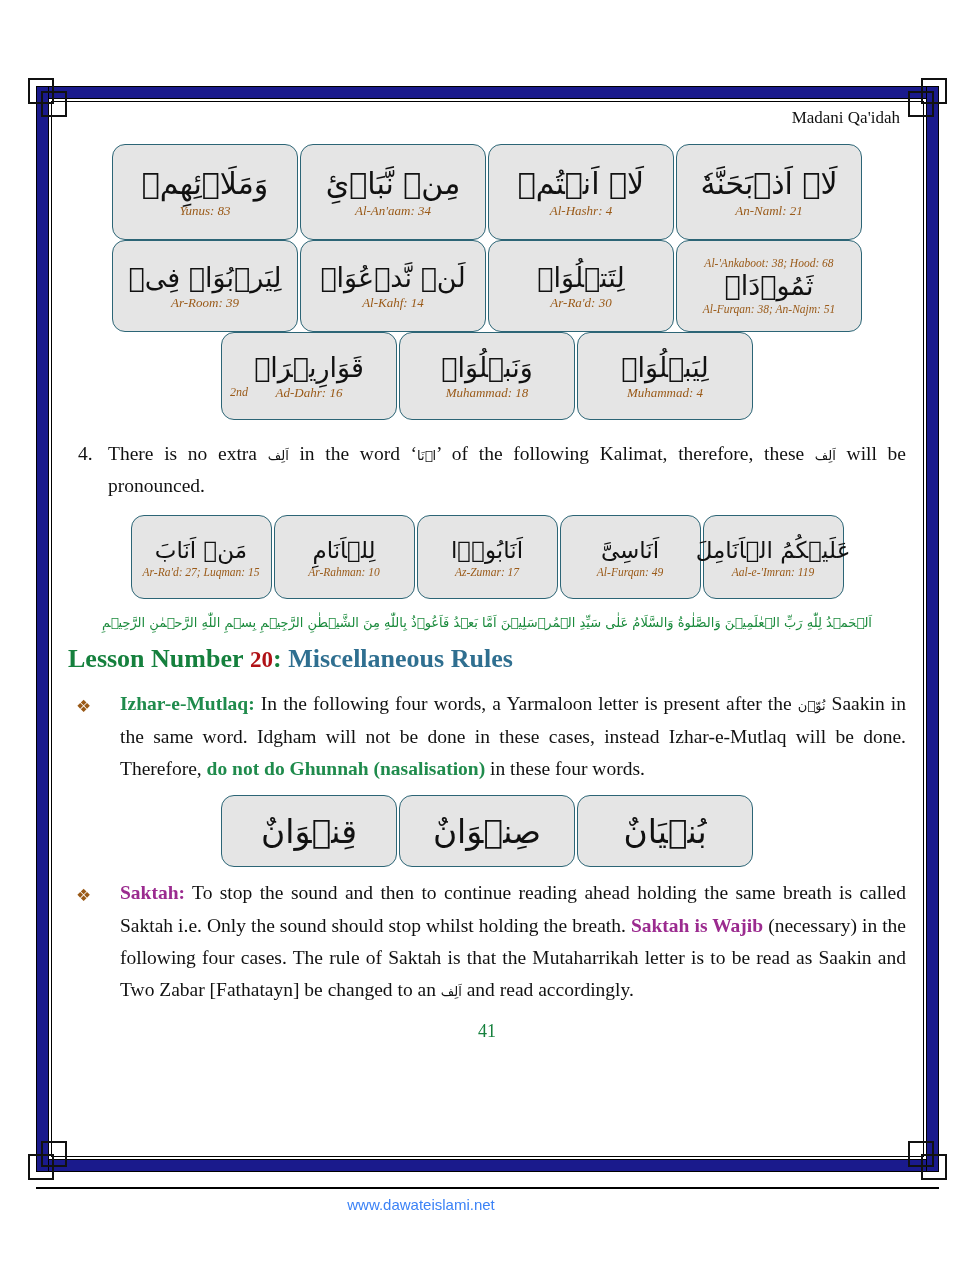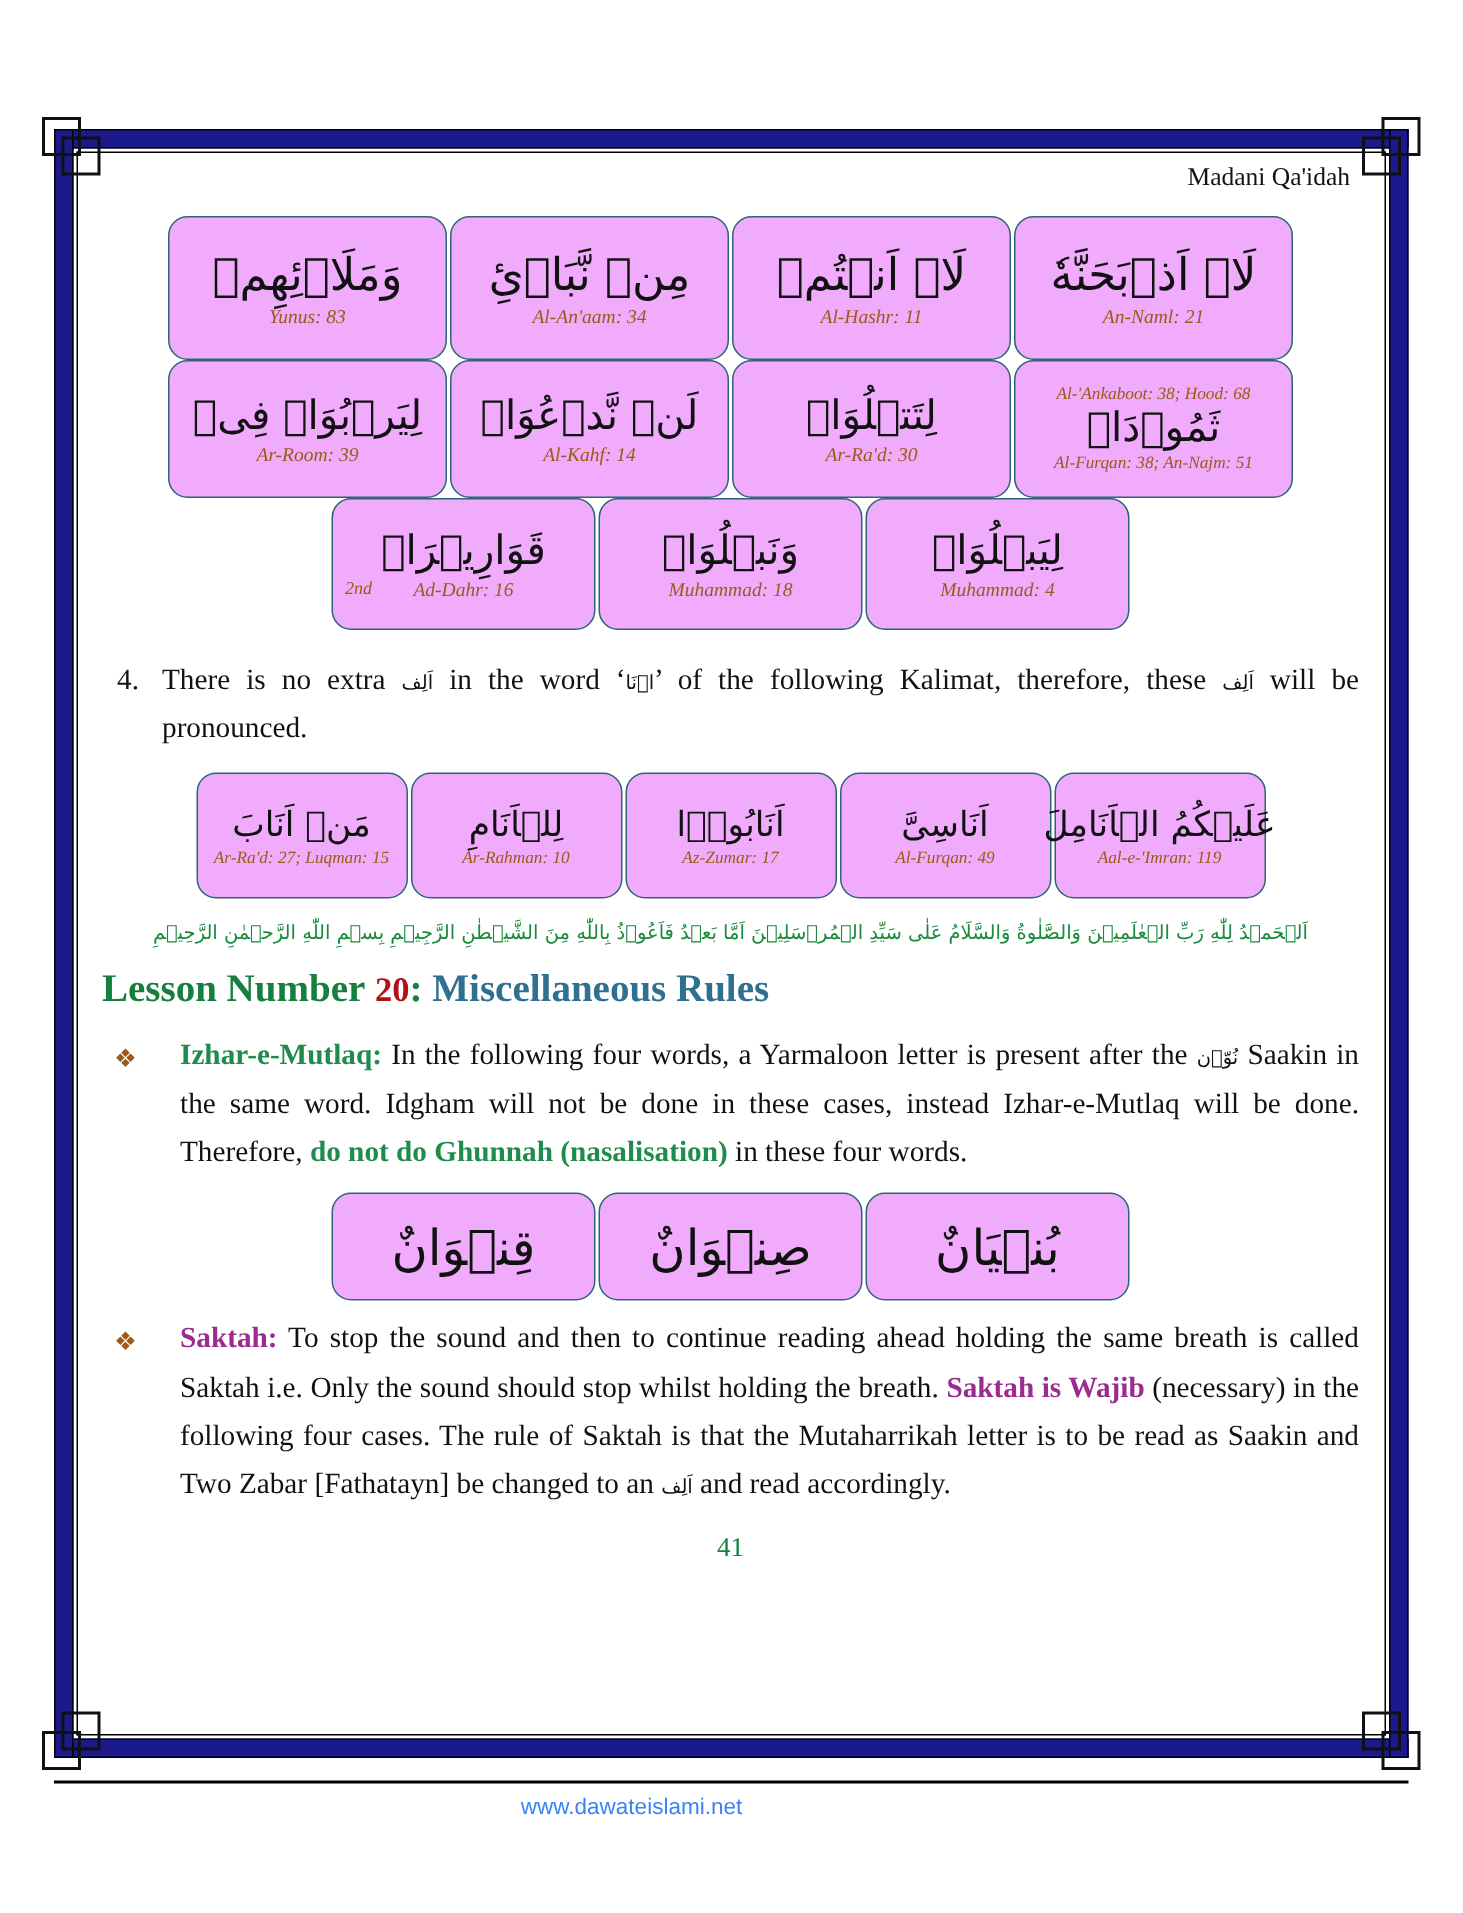--- a/index.html
+++ b/index.html
@@ -78,21 +78,21 @@
 
   
   .box-row {
     display: flex;
     justify-content: center;
     gap: 0px;
   }
   .word-box {
     border: 1.6px solid #2c6576;
     border-radius: 13px;
-    background: #f0abfc;
+    background: #e5e5e5;
     box-sizing: border-box;
     display: flex;
     flex-direction: column;
     justify-content: center;
     align-items: center;
     margin: 0 1px;
     padding: 3px 6px 3px 6px;
     position: relative;
   }
   .arabic {
@@ -291,21 +291,21 @@
     <div class="word-box">
       <div class="arabic arabic-big">وَمَلَاۡئِهِمۡ</div>
       <div class="ref">Yunus: 83</div>
     </div>
     <div class="word-box">
       <div class="arabic arabic-big">مِنۡ نَّبَاۡئِ</div>
       <div class="ref">Al-An'aam: 34</div>
     </div>
     <div class="word-box">
       <div class="arabic arabic-big">لَاۡ اَنۡتُمۡ</div>
-      <div class="ref">Al-Hashr: 11</div>
+      <div class="ref">Al-Hashr: 4</div>
     </div>
     <div class="word-box">
       <div class="arabic arabic-big">لَاۡ اَذۡبَحَنَّهٗ</div>
       <div class="ref">An-Naml: 21</div>
     </div>
   </div>
 
   <div class="box-row row2">
     <div class="word-box">
       <div class="arabic arabic-mid">لِيَرۡبُوَاۡ فِیۡ</div>

